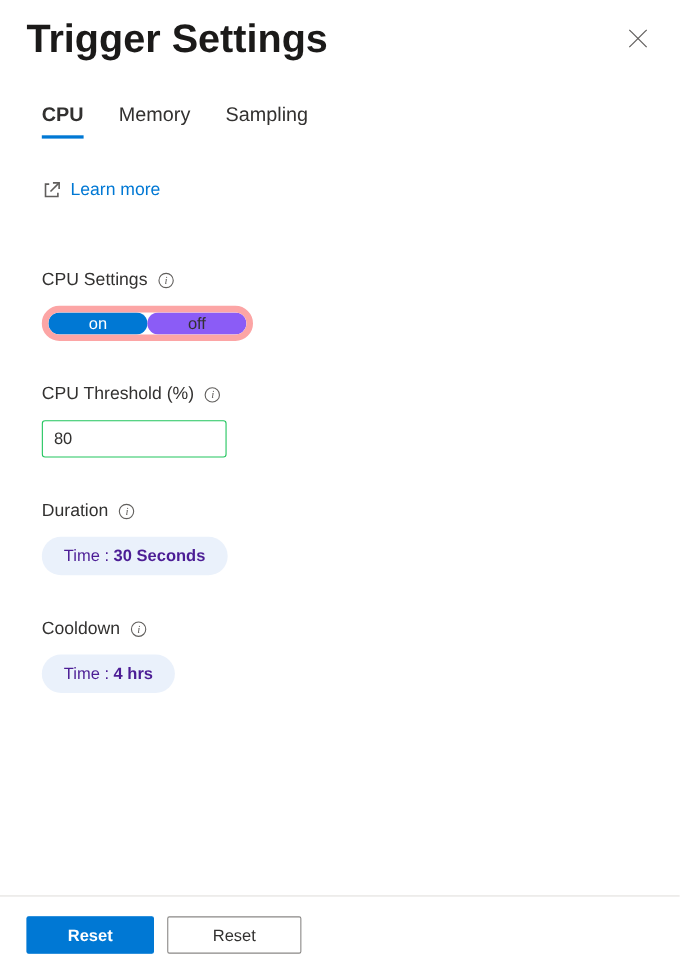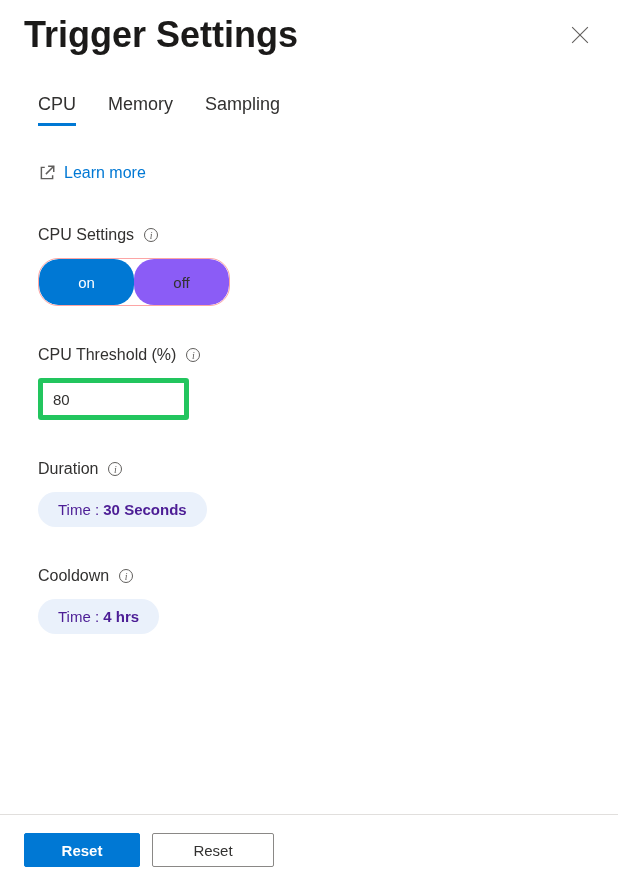--- a/index.html
+++ b/index.html
@@ -48,28 +48,28 @@
       margin-bottom: 38px;
     }
     .tab {
       font-size: 18px;
       color: #323130;
       padding-bottom: 8px;
       cursor: pointer;
       border-bottom: 3px solid transparent;
     }
     .tab.active {
-      font-weight: 400;
+      font-weight: 700;
       border-bottom: 3px solid #0078d4;
     }
     .learn-more {
       display: flex;
       align-items: center;
       gap: 8px;
-      margin-bottom: 44px;
+      margin-bottom: 64px;
       color: #0078d4;
       cursor: pointer;
     }
     .learn-more-icon {
       width: 18px;
       height: 18px;
       color: #605e5c;
     }
     .learn-more-text {
       font-size: 16px;
@@ -94,46 +94,46 @@
       align-items: center;
       justify-content: center;
       font-size: 10px;
       color: #605e5c;
       font-style: italic;
       font-family: Georgia, serif;
       cursor: pointer;
     }
     .toggle {
       display: inline-flex;
-      border: 1px solid #fca5a5;
+      border: 6px solid #fca5a5;
       border-radius: 20px;
       overflow: hidden;
-      height: 48px;
+      height: 32px;
       width: 192px;
     }
     .toggle-option {
       flex: 1;
       display: flex;
       align-items: center;
       justify-content: center;
       font-size: 15px;
       cursor: pointer;
       background: #8b5cf6;
       color: #323130;
       border-radius: 20px;
     }
     .toggle-option.active {
       background: #0078d4;
       color: #fff;
       font-weight: 400;
     }
     .text-input {
-      width: 151px;
+      width: 168px;
       height: 34px;
-      border: 5px solid #22c55e;
+      border: 1px solid #22c55e;
       border-radius: 3px;
       padding: 16px 10px;
       font-size: 15px;
       color: #323130;
       font-family: inherit;
     }
     .pill {
       display: inline-block;
       background: #eaf1fb;
       border-radius: 20px;

